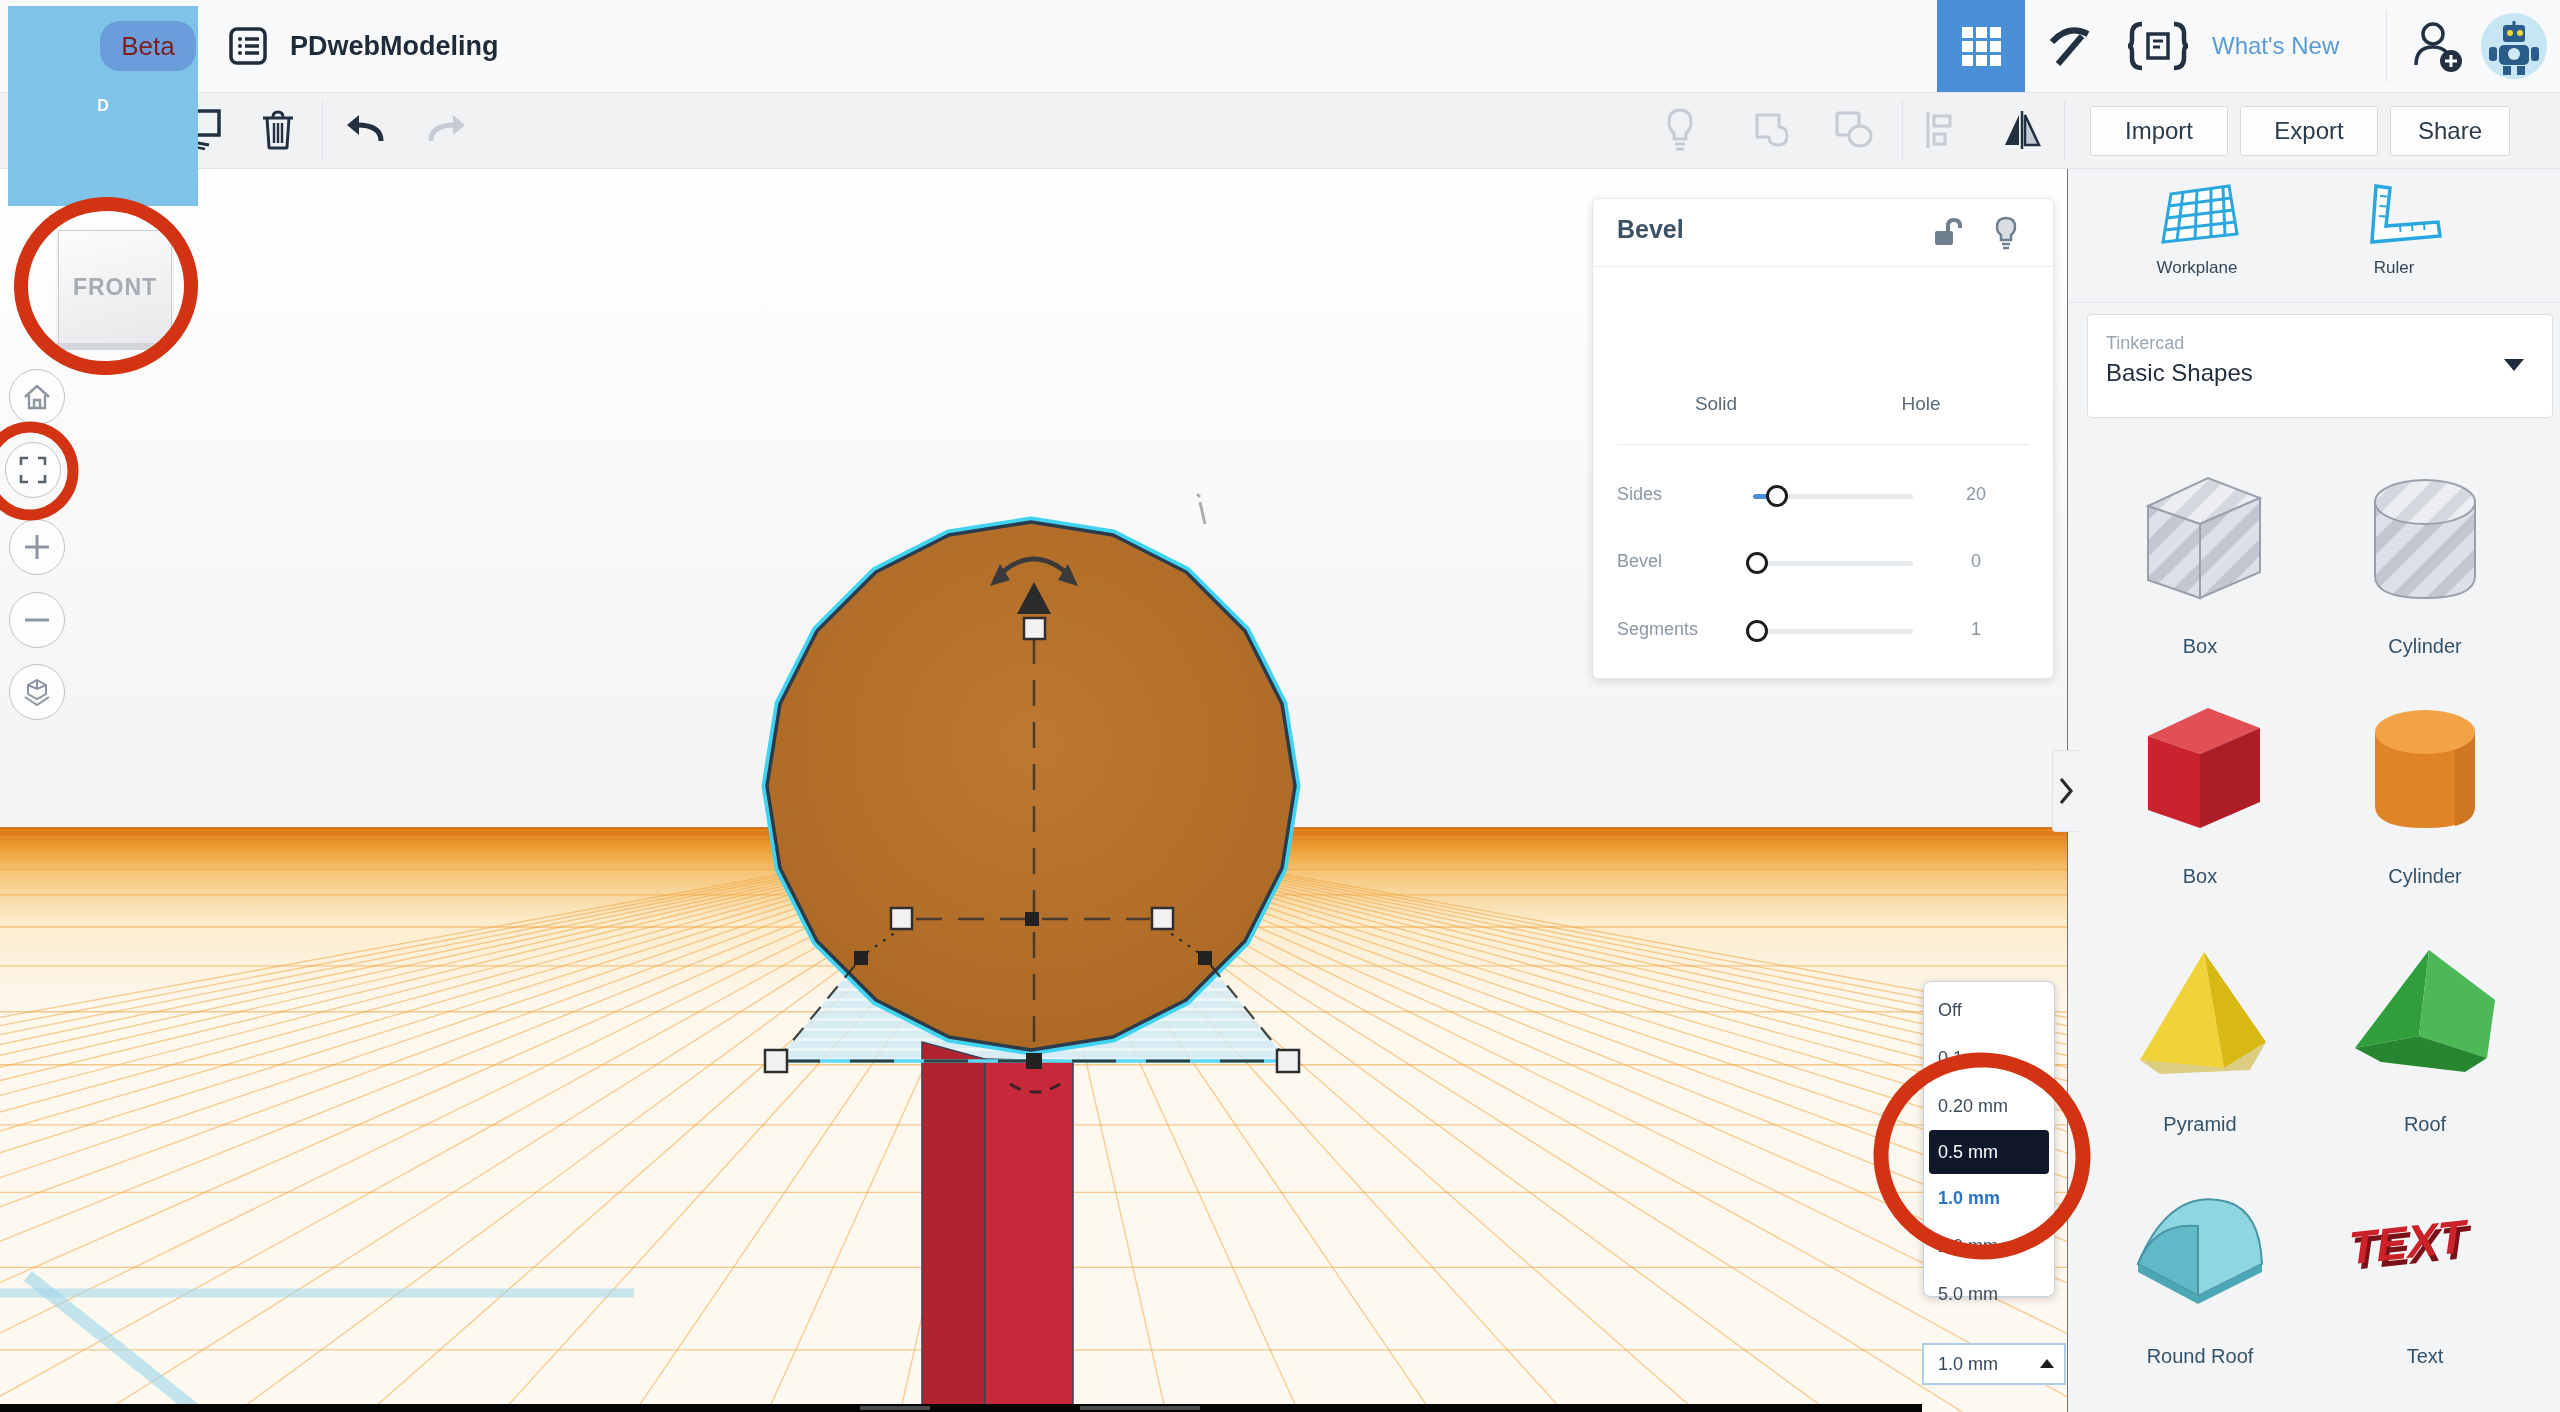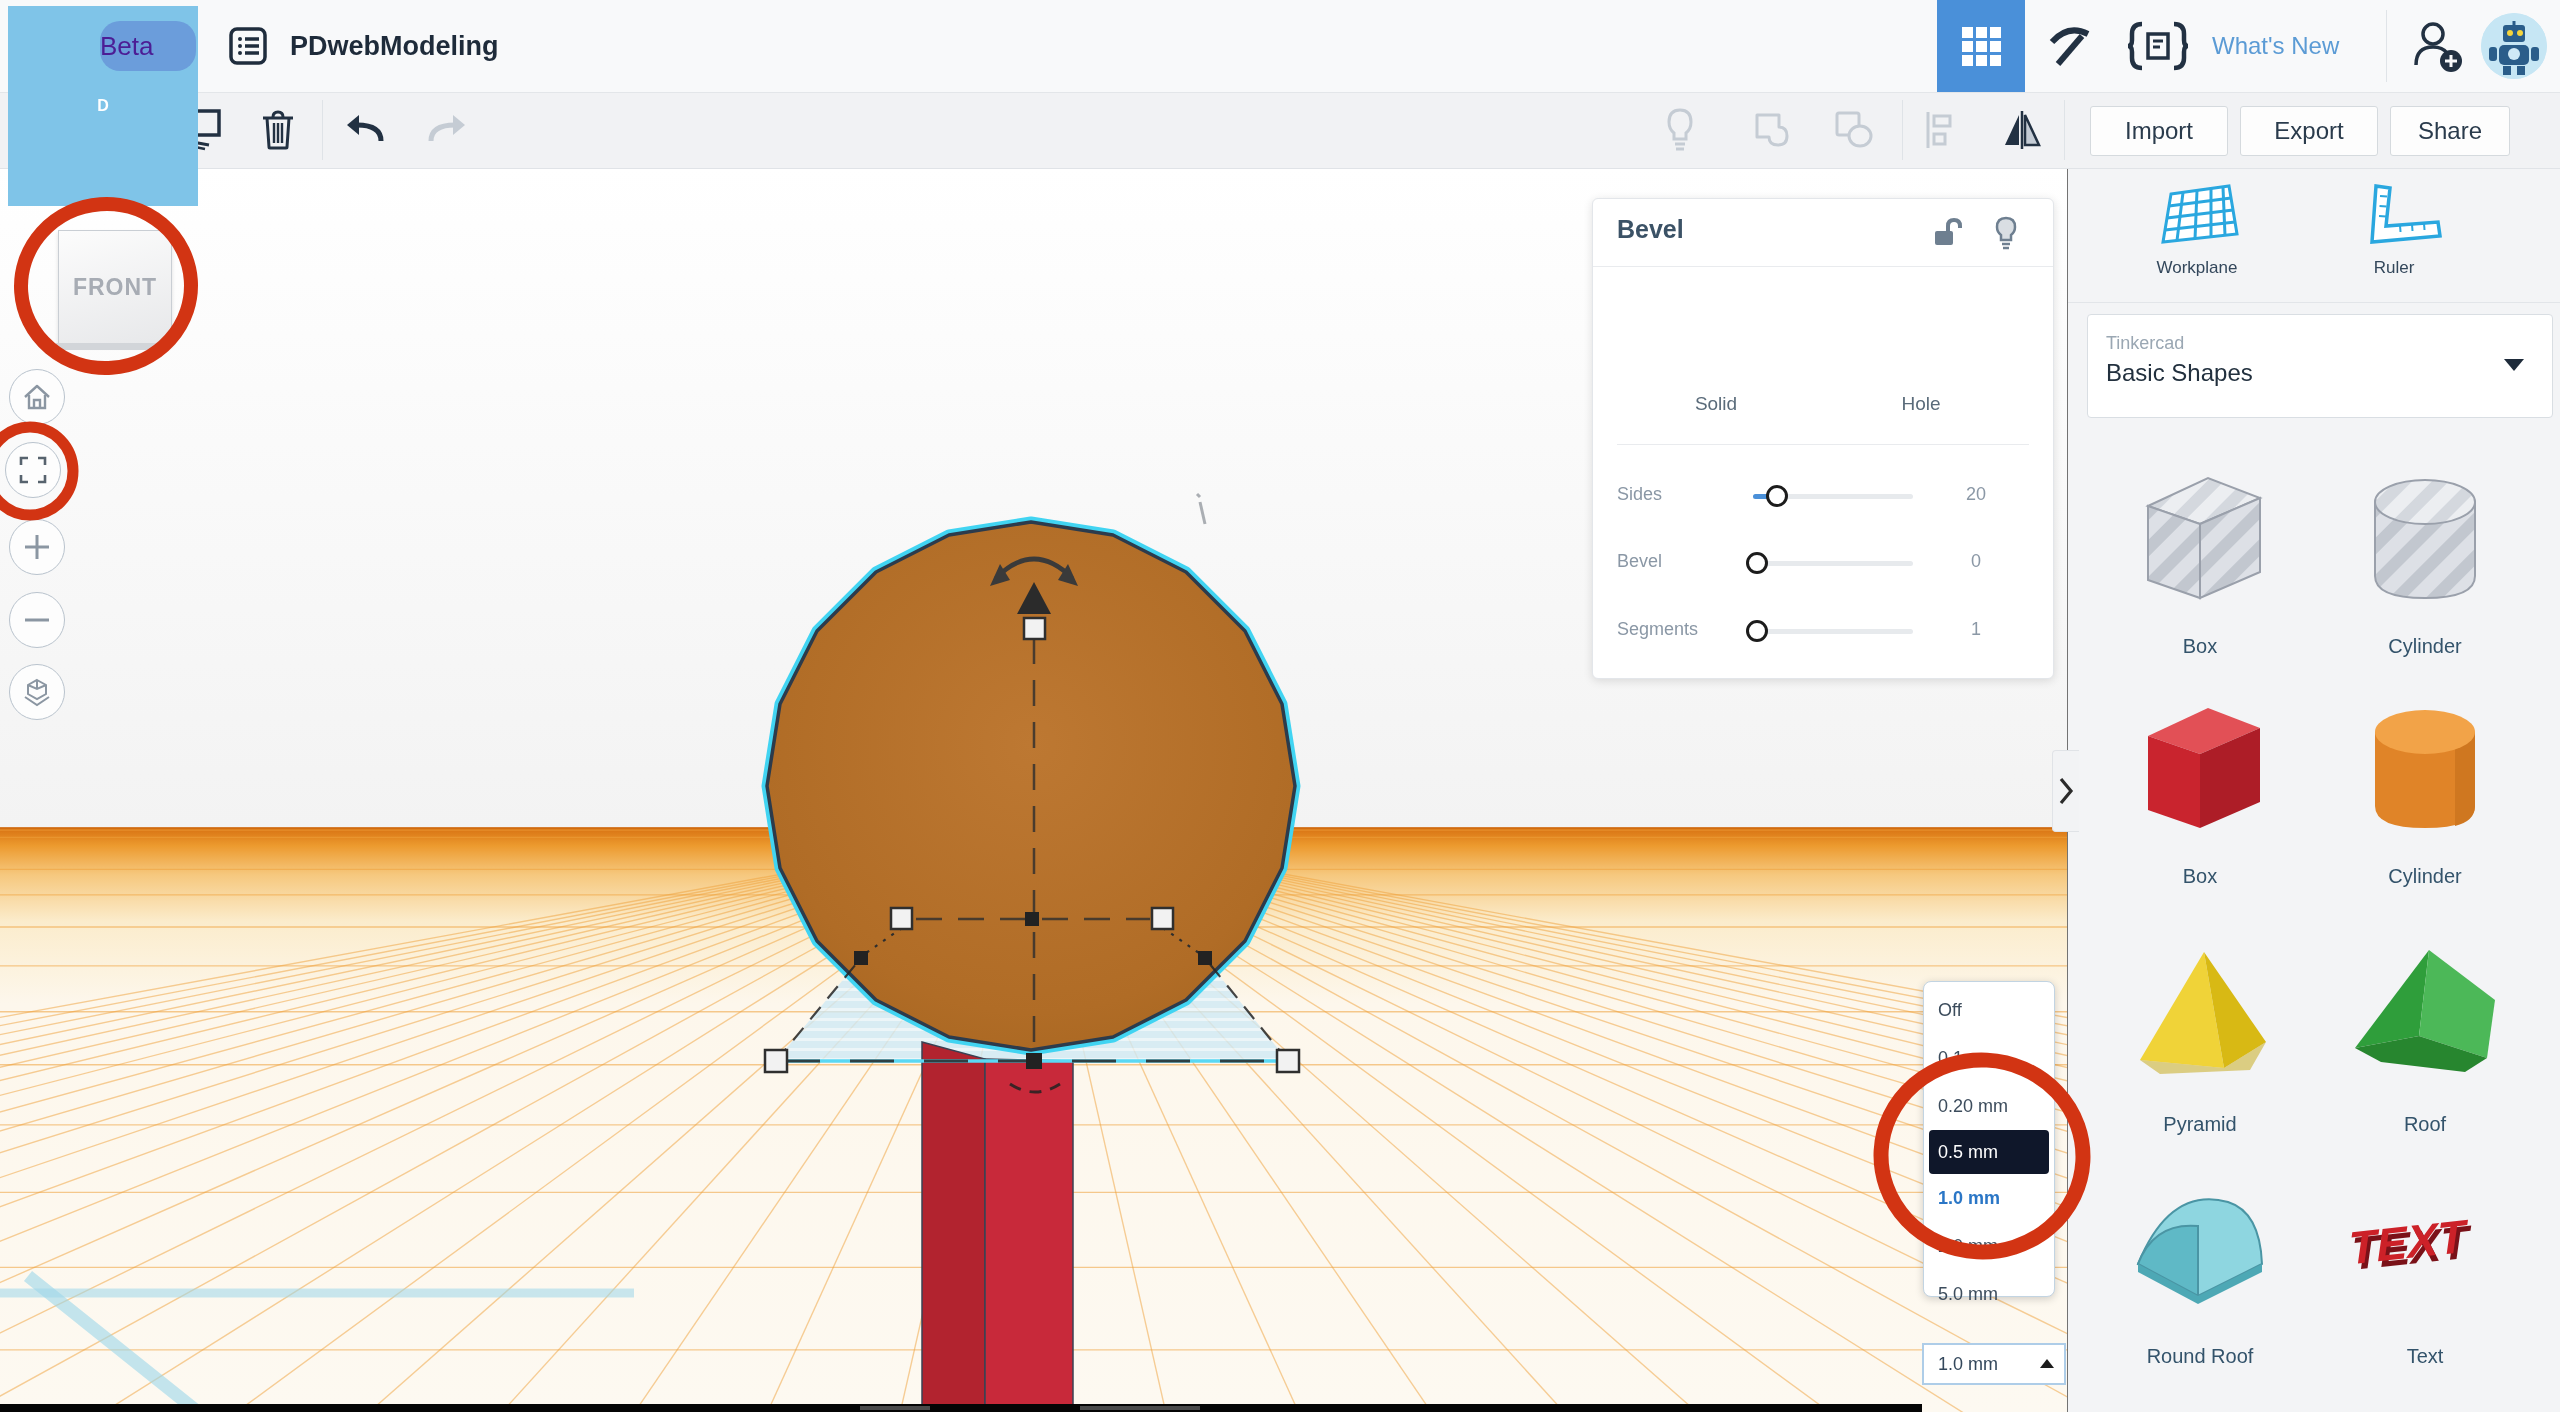--- a/index.html
+++ b/index.html
@@ -3,21 +3,21 @@
 <meta charset="utf-8">
 <style>
   html,body{margin:0;padding:0;background:#ffffff;}
   body{font-family:"Liberation Sans", sans-serif; -webkit-font-smoothing:antialiased;}
   #stage{position:relative;width:2560px;height:1412px;overflow:hidden;background:#fff;}
 
   
   .topbar{position:absolute;left:0;top:0;width:2560px;height:92px;background:#f8f9fa;border-bottom:1px solid #e3e6e9;z-index:25;}
   .logo{position:absolute;left:8px;top:6px;width:84px;height:82px;display:grid;grid-template-columns:repeat(3,26px);grid-template-rows:repeat(3,26px);gap:2px;cursor:pointer;}
   .logo .tile{display:flex;align-items:center;justify-content:center;color:#fff;font-weight:bold;font-size:16px;}
-  .beta-btn{position:absolute;left:100px;top:21px;width:96px;height:50px;background:#6b9ddb;border-radius:20px;color:#4c1d95;font-size:26px;display:flex;align-items:center;justify-content:flex-start;}
+  .beta-btn{position:absolute;left:100px;top:21px;width:96px;height:50px;background:#6b9ddb;border-radius:20px;color:#7f1d1d;font-size:26px;display:flex;align-items:center;justify-content:center;}
   .doc-icon{position:absolute;left:228px;top:26px;width:40px;height:40px;color:#1f2d3d;}
   .doc-title{position:absolute;left:290px;top:0;height:92px;display:flex;align-items:center;font-size:27px;font-weight:bold;color:#1e2b3a;}
   .grid-btn{position:absolute;left:1937px;top:0;width:88px;height:92px;background:#4a90d9;display:flex;align-items:center;justify-content:center;}
   .grid-btn .g9{display:grid;grid-template-columns:repeat(3,11px);grid-template-rows:repeat(3,11px);gap:3px;}
   .grid-btn .g9 div{background:#fff;}
   .top-icon{position:absolute;top:0;height:92px;display:flex;align-items:center;justify-content:center;color:#223142;}
   .whats-new{position:absolute;left:2212px;top:0;height:92px;display:flex;align-items:center;font-size:24px;color:#5b9bd5;cursor:pointer;}
   .top-divider{position:absolute;left:2386px;top:10px;width:1px;height:72px;background:#e0e4e8;}
   .avatar{position:absolute;left:2481px;top:13px;width:66px;height:66px;border-radius:50%;background:#c6e6f4;overflow:hidden;}
 

